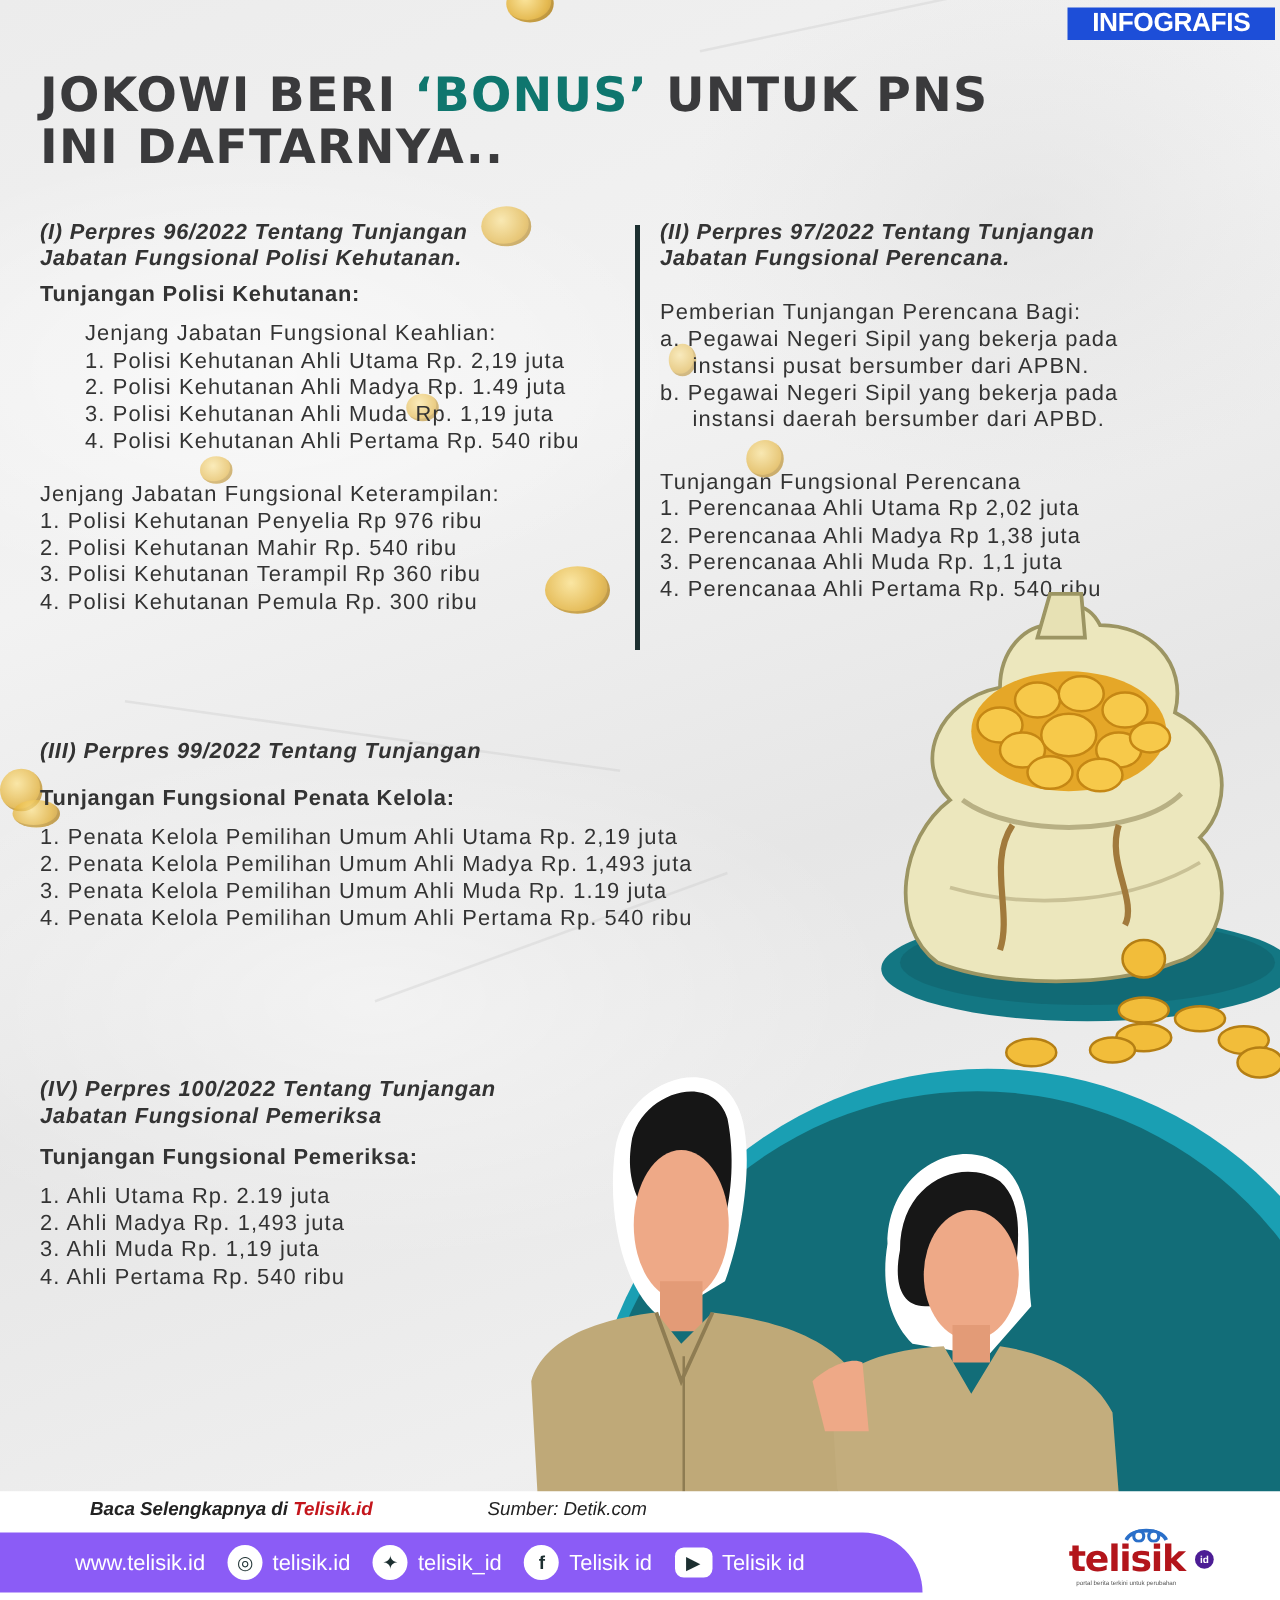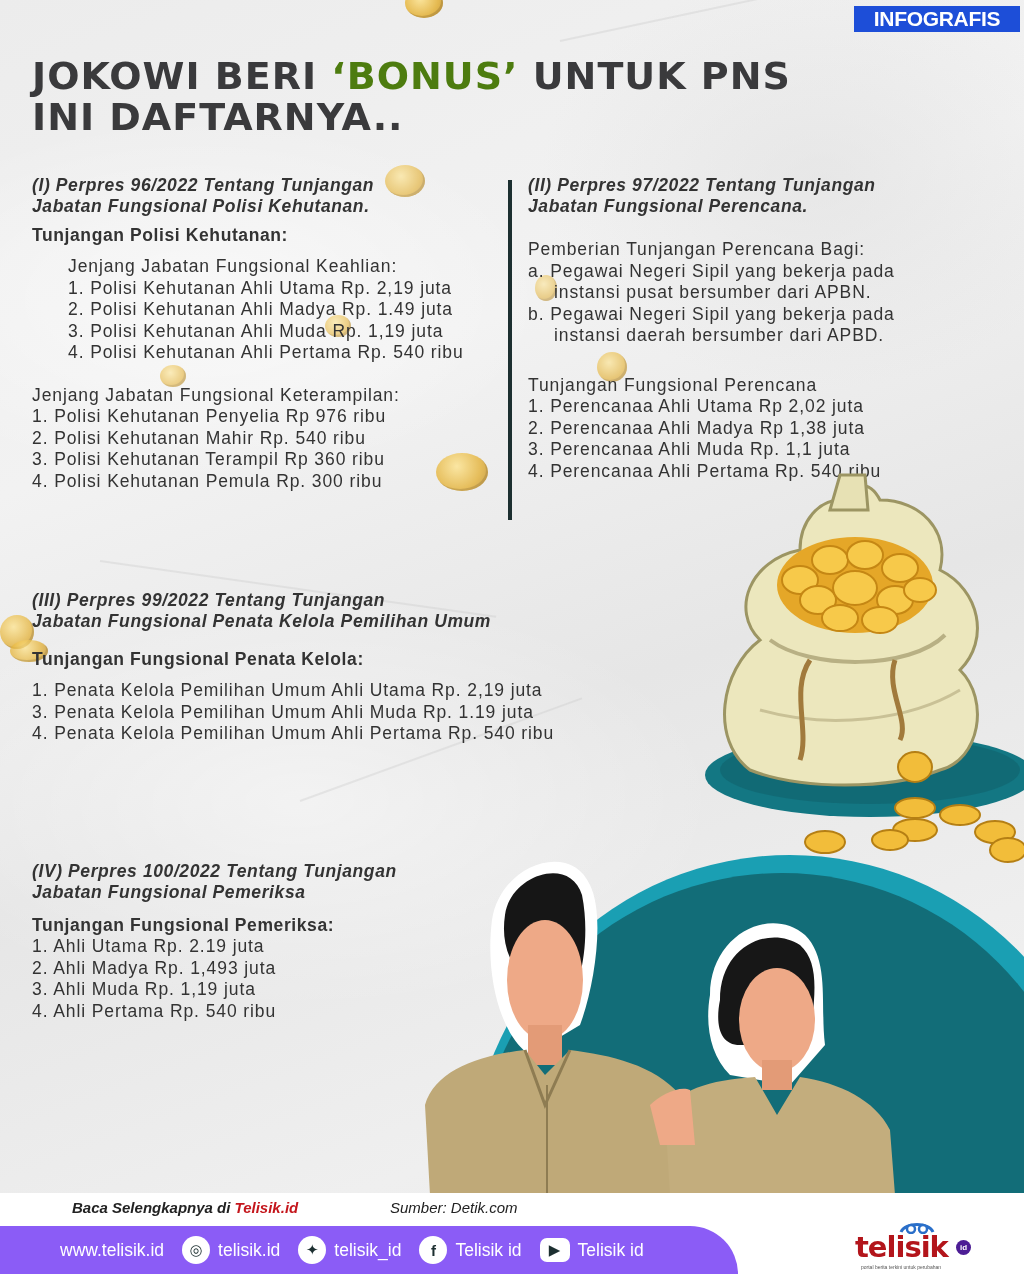--- a/index.html
+++ b/index.html
@@ -20,21 +20,21 @@
     position: absolute; top: 6px; right: 4px; width: 166px; height: 26px;
     background: #1d4ed8; color: #fff; font-weight: bold; font-size: 21px;
     font-family: "Liberation Sans", sans-serif; letter-spacing: -0.3px;
     display: flex; align-items: center; justify-content: center;
   }
   .title {
     position: absolute; left: 32px; top: 56px; width: 900px;
     font-family: "DejaVu Sans", sans-serif; font-weight: bold;
     font-size: 38px; line-height: 41px; color: #3a3a3c; letter-spacing: 1px;
   }
-  .title .accent { color: #4d7c0f; }
+  .title .accent { color: #0f766e; }
 
   .section { position: absolute; }
   .sec-head {
     font-weight: bold; font-style: italic; font-size: 17.5px; line-height: 21px;
     color: #333; letter-spacing: 0.6px;
   }
   .sub-head { font-weight: bold; font-size: 17.5px; color: #333; letter-spacing: 0.6px; }
   .plain { font-size: 17.5px; line-height: 21.5px; color: #333; letter-spacing: 0.9px; }
   .indent { padding-left: 26px; }
 
@@ -144,37 +144,37 @@
     <div>1. Perencanaa Ahli Utama Rp 2,02 juta</div>
     <div>2. Perencanaa Ahli Madya Rp 1,38 juta</div>
     <div>3. Perencanaa Ahli Muda Rp. 1,1 juta</div>
     <div>4. Perencanaa Ahli Pertama Rp. 540 ribu</div>
   </div>
 </div>
 
 <div class="section" style="left:32px;top:590px;width:660px;">
   <div class="sec-head">
     <div>(III) Perpres 99/2022 Tentang Tunjangan</div>
-    <div>Jabatan Fungsional Penata Kelola Pemilihan Umum</div>
   </div>
   <div class="sub-head" style="margin-top:17px;">Tunjangan Fungsional Penata Kelola:</div>
   <div class="plain" style="margin-top:10px;">
     <div>1. Penata Kelola Pemilihan Umum Ahli Utama Rp. 2,19 juta</div>
+    <div>2. Penata Kelola Pemilihan Umum Ahli Madya Rp. 1,493 juta</div>
     <div>3. Penata Kelola Pemilihan Umum Ahli Muda Rp. 1.19 juta</div>
     <div>4. Penata Kelola Pemilihan Umum Ahli Pertama Rp. 540 ribu</div>
   </div>
 </div>
 
 <div class="section" style="left:32px;top:861px;width:470px;">
   <div class="sec-head">
     <div>(IV) Perpres 100/2022 Tentang Tunjangan</div>
     <div>Jabatan Fungsional Pemeriksa</div>
   </div>
   <div class="sub-head" style="margin-top:12px;">Tunjangan Fungsional Pemeriksa:</div>
-  <div class="plain" style="">
+  <div class="plain" style="margin-top:10px;">
     <div>1. Ahli Utama Rp. 2.19 juta</div>
     <div>2. Ahli Madya Rp. 1,493 juta</div>
     <div>3. Ahli Muda Rp. 1,19 juta</div>
     <div>4. Ahli Pertama Rp. 540 ribu</div>
   </div>
 </div>
 
 <svg style="position:absolute;left:690px;top:470px;" width="334" height="400" viewBox="0 0 334 400">
   <ellipse cx="180" cy="305" rx="165" ry="42" fill="#137783"></ellipse>
   <ellipse cx="180" cy="300" rx="150" ry="34" fill="#0f5e68" opacity="0.5"></ellipse>

